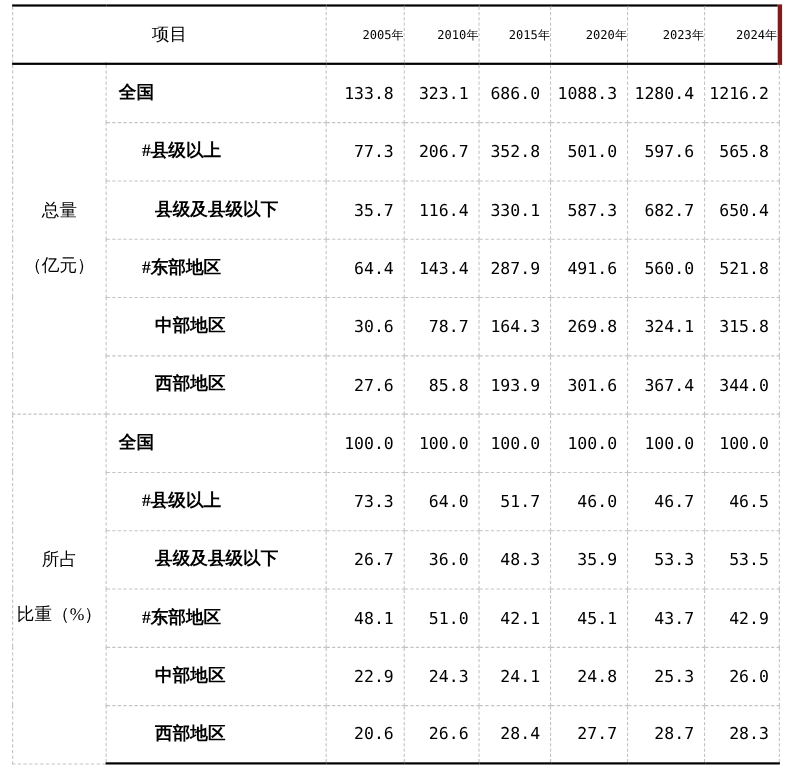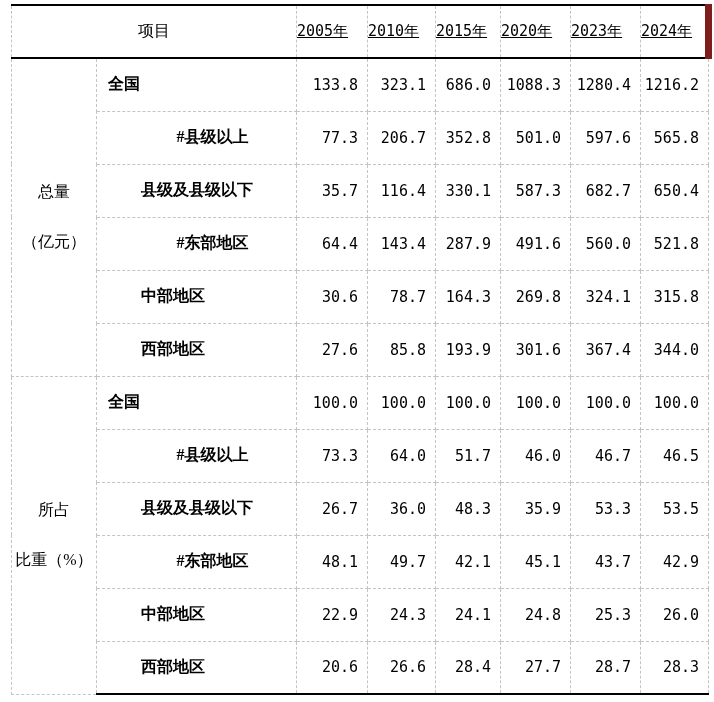--- a/index.html
+++ b/index.html
@@ -16,37 +16,36 @@
   td, th {
     border:1px dashed #c4c4c4;
     padding:0; margin:0;
     font-weight:normal;
     overflow:visible;
     white-space:nowrap;
   }
   tr { height:53px; }
   
   tr.hrow th { border-top:2px solid #000000; border-bottom:2px solid #000000; }
-  tr.hrow th.hlast { border-right:7px solid #7f1d1d; }
+  tr.hrow th.hlast { border-right:4px solid #7f1d1d; }
   th.hitem { text-align:center; font-size:16px; }
   th.hyear {
-    text-align:left;
+    text-align:right;
     font-family:"DejaVu Sans Mono", monospace;
-    font-size:15px;
-    text-decoration:underline;
+    font-size:11px;
   }
   
   tr.lastrow td { border-bottom:2px solid #000000; }
   
   td.group { vertical-align:middle; text-align:center; }
   td.group .gline { line-height:50px; white-space:nowrap; }
   
   td.item { text-align:left; vertical-align:middle;font-weight:bold; }
   td.item.ind1 { padding-left:11px; }
-  td.item.ind2 { padding-left:32px;text-align:center; }
+  td.item.ind2 { padding-left:32px; }
   td.item.ind3 { padding-left:44px; }
   
   td.num {
     text-align:right; vertical-align:middle;
     padding-right:9px;
     font-family:"DejaVu Sans Mono", monospace;
     font-size:15px;
   }
 </style>
 </head>
@@ -162,21 +161,21 @@
       <td class="num">26.7</td>
       <td class="num">36.0</td>
       <td class="num">48.3</td>
       <td class="num">35.9</td>
       <td class="num">53.3</td>
       <td class="num">53.5</td>
     </tr>
     <tr>
       <td class="item ind2">#东部地区</td>
       <td class="num">48.1</td>
-      <td class="num">49.7</td>
+      <td class="num">51.0</td>
       <td class="num">42.1</td>
       <td class="num">45.1</td>
       <td class="num">43.7</td>
       <td class="num">42.9</td>
     </tr>
     <tr>
       <td class="item ind3">中部地区</td>
       <td class="num">22.9</td>
       <td class="num">24.3</td>
       <td class="num">24.1</td>

